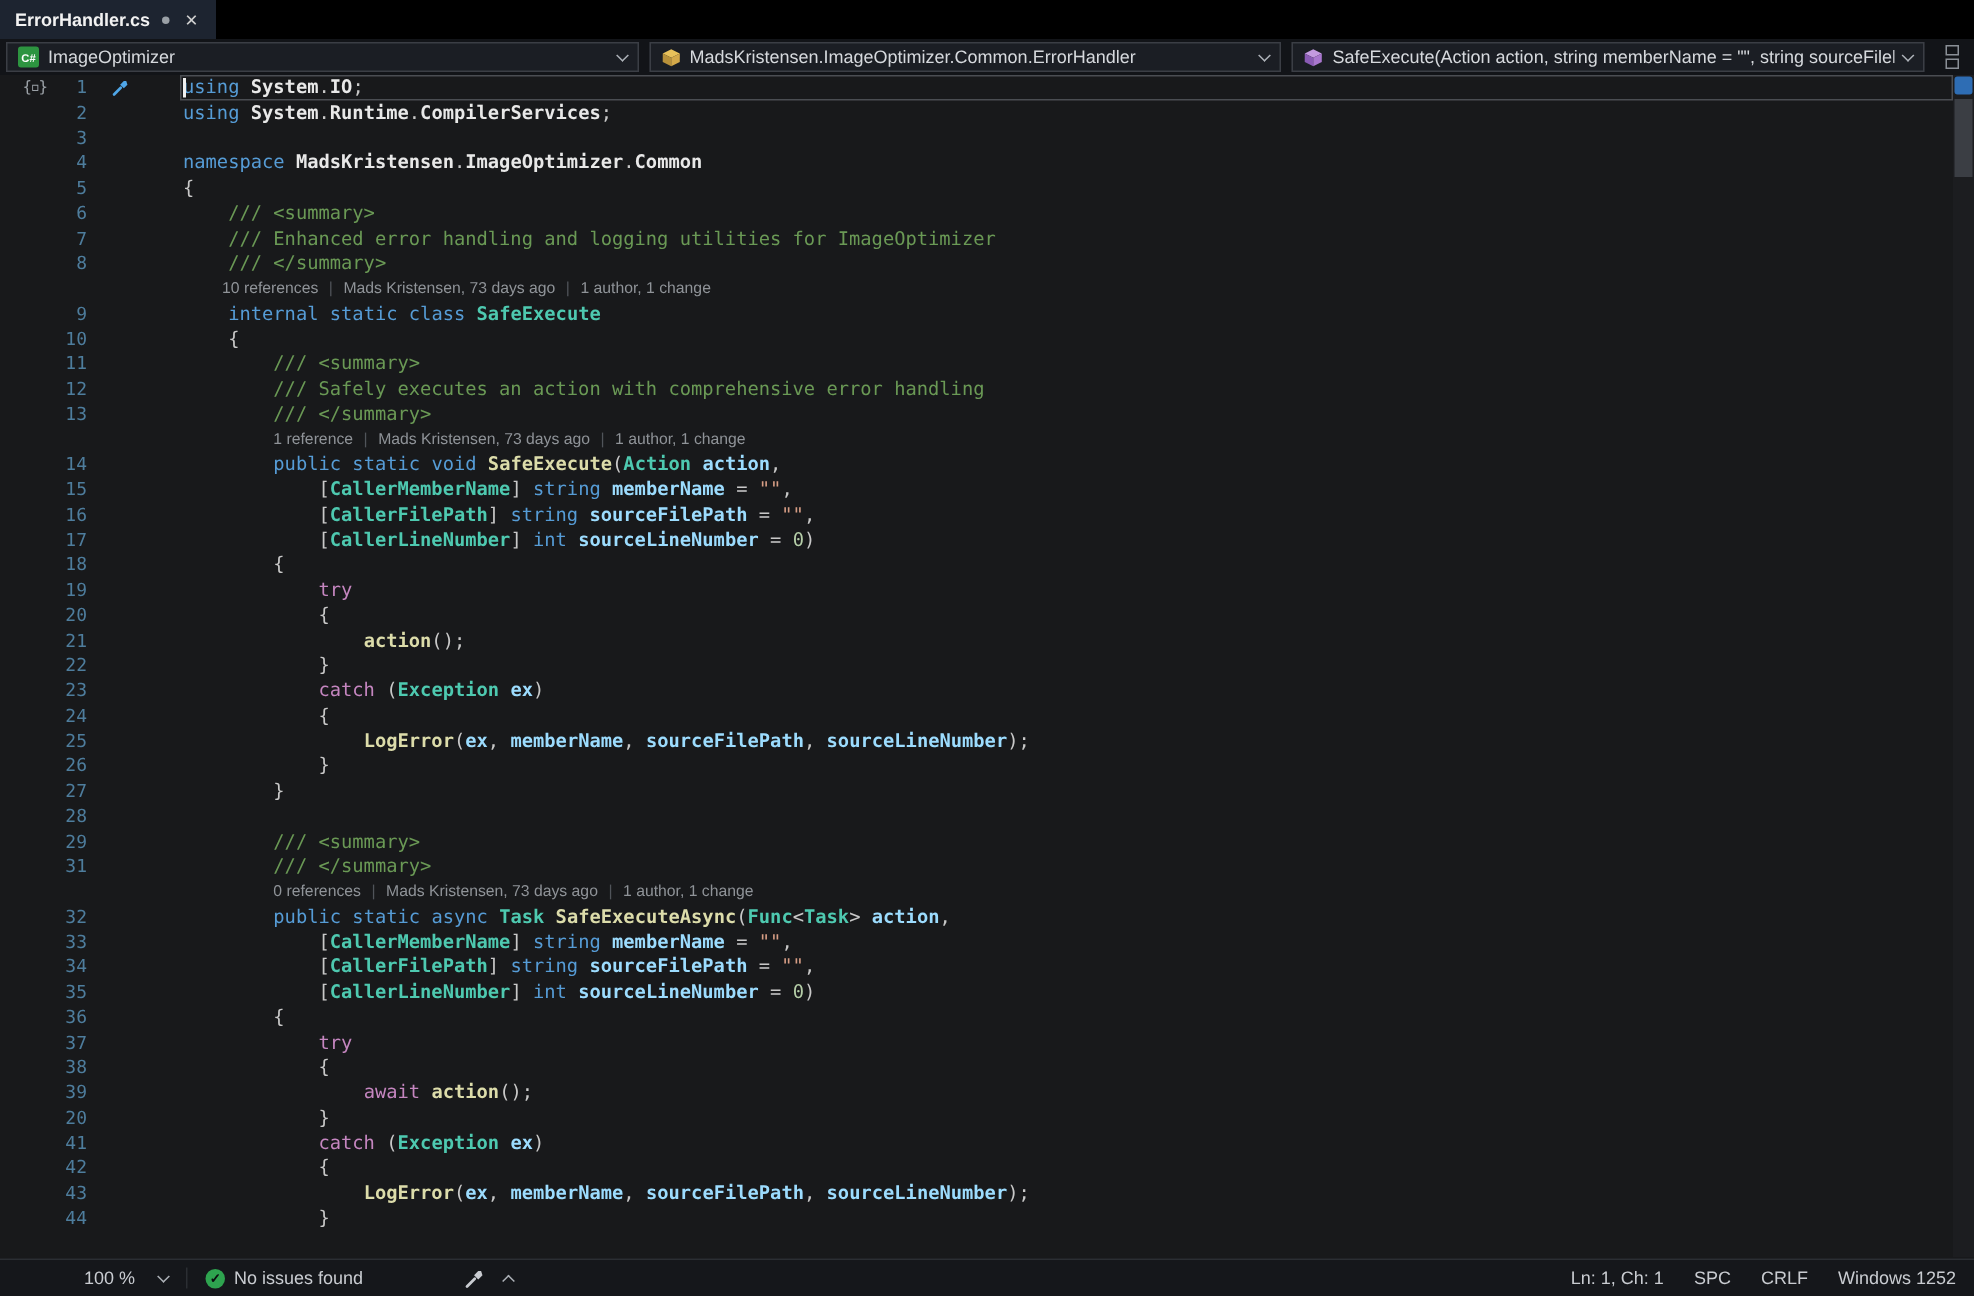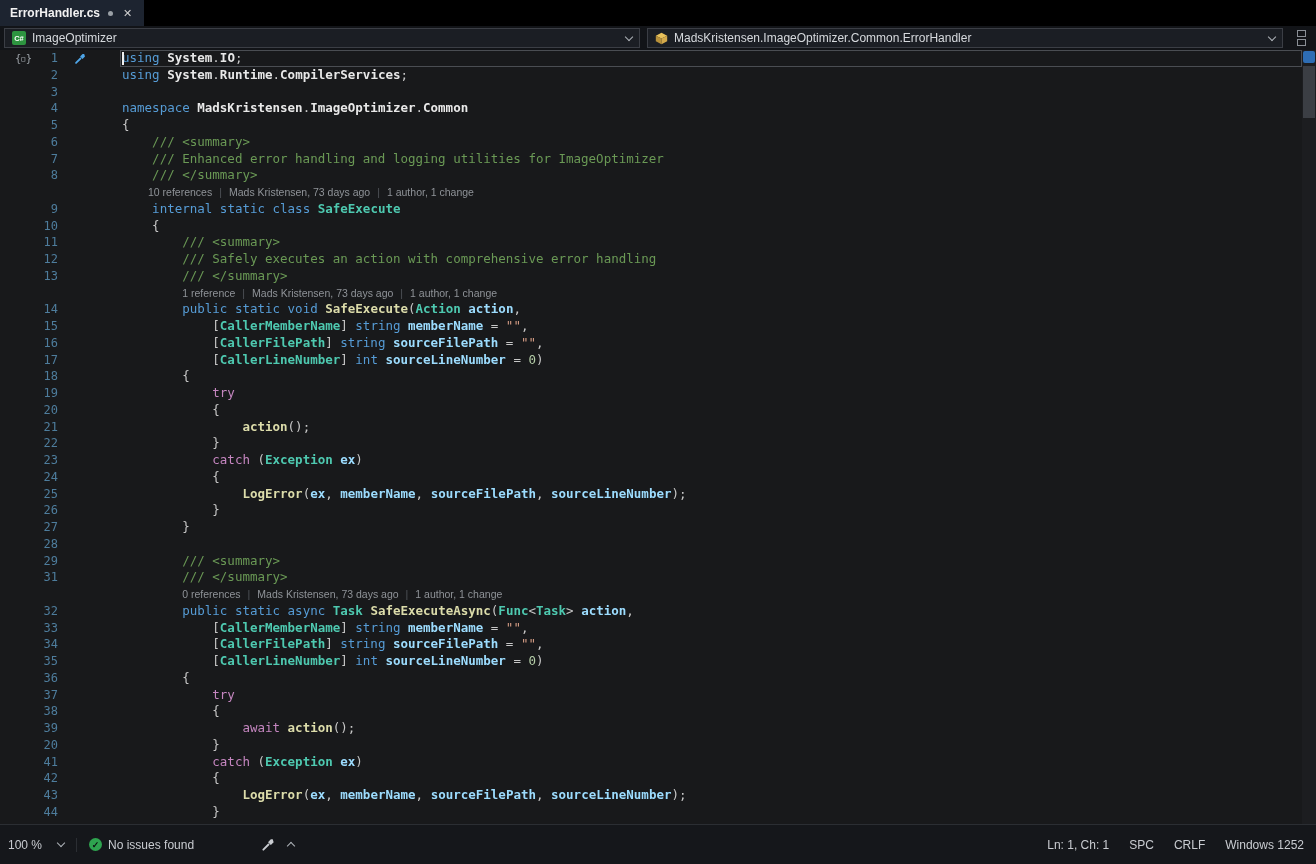--- a/index.html
+++ b/index.html
@@ -51,21 +51,21 @@
   .cl-row .code { display:flex; align-items:center; }
   .cl-wrap { display:inline-flex; gap:7px; align-items:center; font-family:"Liberation Sans", sans-serif; font-size:10.5px; color:#8f9398; }
   .cl-sep { color:#50545a; }
 
   
   .scrollbar { position:absolute; top:50px; right:0; width:14px; bottom:26px; background:#1c1d20; }
   .sb-split { height:12px; margin:1px 1px 0 1px; background:#2e6db4; border-radius:2px; cursor:pointer; }
   .sb-thumb { position:absolute; top:16px; left:1px; right:1px; height:52px; background:#3b3e44; cursor:pointer; }
 
   
-  .statusbar { position:absolute; left:0; right:0; bottom:0; height:40px; background:#15171b; border-top:1px solid #2b2e33; display:flex; align-items:center; font-size:12px; color:#c9ccd1; }
+  .statusbar { position:absolute; left:0; right:0; bottom:0; height:25px; background:#15171b; border-top:1px solid #2b2e33; display:flex; align-items:center; font-size:12px; color:#c9ccd1;padding-left:48px; }
   .sb-left { display:flex; align-items:center; gap:12px; padding-left:8px; }
   .zoom { display:flex; align-items:center; gap:16px; padding-right:12px; border-right:1px solid #2b2e33; cursor:pointer; }
   .issues { display:flex; align-items:center; gap:6px; cursor:pointer; }
   .check { width:13px; height:13px; border-radius:50%; background:#2EA44F; color:#0b0d10; font-size:9px; font-weight:bold; display:flex; align-items:center; justify-content:center; flex:none; }
   .fixer { margin-left:55px; display:flex; align-items:center; cursor:pointer; }
   .sb-right { margin-left:auto; display:flex; align-items:flex-end; gap:20px; padding-right:12px; }
   .sb-right span { cursor:pointer; }
 </style>
 </head>
 <body>
@@ -88,20 +88,31 @@
     </div>
     <div class="combo">
       <span class="ico">
         <svg width="13" height="13" viewBox="0 0 16 16">
             <path d="M8 1 L15 4.5 L8 8 L1 4.5 Z" fill="#e8c15a"></path>
             <path d="M1 4.5 L8 8 L8 15 L1 11.5 Z" fill="#b8913a"></path>
             <path d="M15 4.5 L8 8 L8 15 L15 11.5 Z" fill="#d4a94a"></path>
           </svg>
       </span>
       <span class="combo-label">MadsKristensen.ImageOptimizer.Common.ErrorHandler</span>
+      <span class="chev"></span>
+    </div>
+    <div class="combo">
+      <span class="ico">
+        <svg width="13" height="13" viewBox="0 0 16 16">
+            <path d="M8 1 L15 4.5 L8 8 L1 4.5 Z" fill="#c39ae0"></path>
+            <path d="M1 4.5 L8 8 L8 15 L1 11.5 Z" fill="#8a5bb5"></path>
+            <path d="M15 4.5 L8 8 L8 15 L15 11.5 Z" fill="#a977cf"></path>
+          </svg>
+      </span>
+      <span class="combo-label">SafeExecute(Action action, string memberName = "", string sourceFilel</span>
       <span class="chev"></span>
     </div>
     <div class="nav-right">
       <span class="mini-sq"></span>
       <span class="mini-sq"></span>
     </div>
   </div>
 
   <div class="editor">
     <div>

